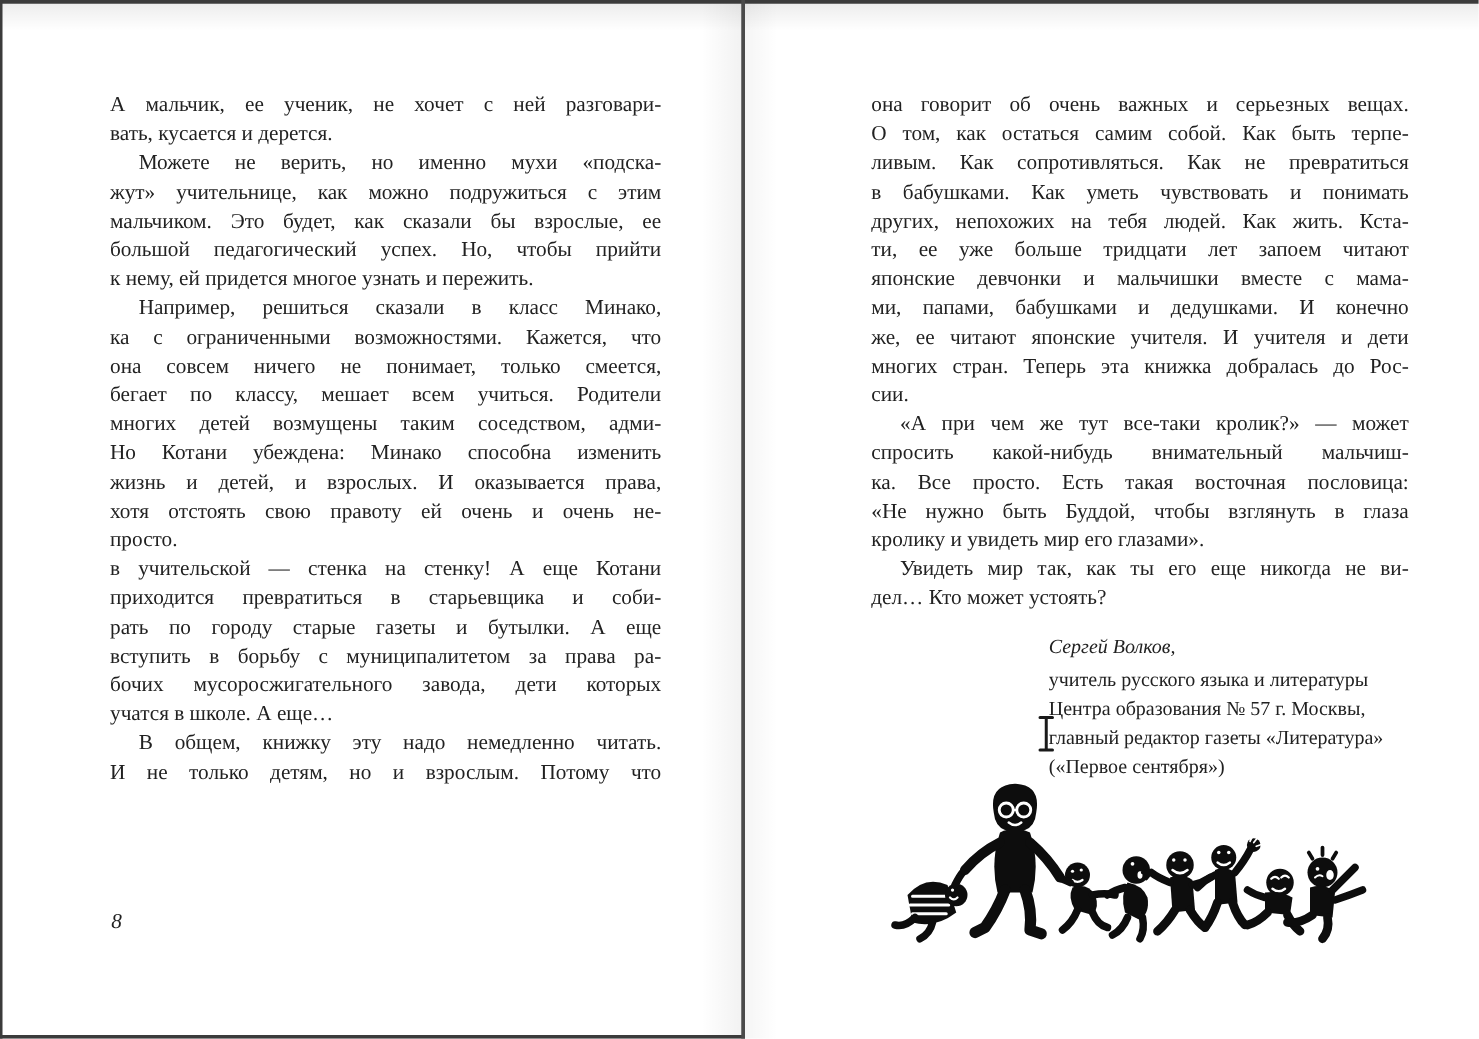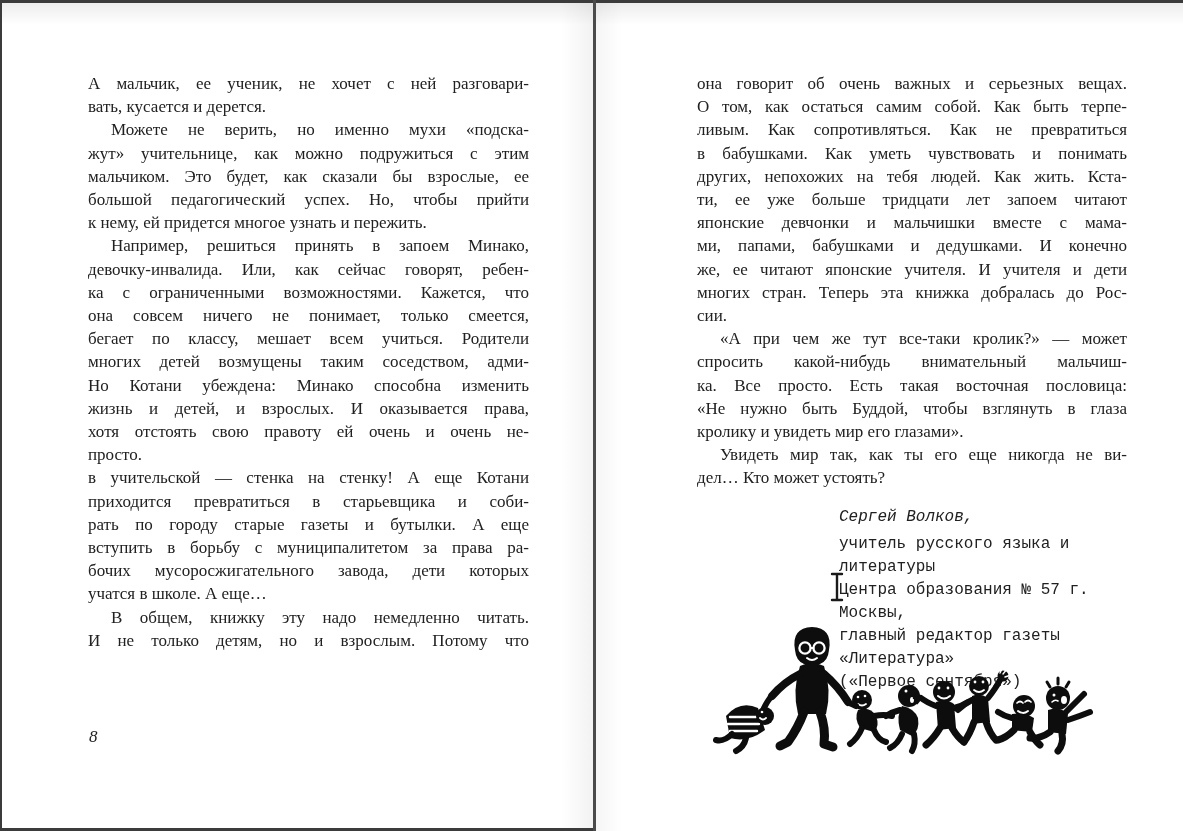--- a/index.html
+++ b/index.html
@@ -33,21 +33,21 @@
   .right-col{left:87px;top:72px;width:430px;}
 
   .line{text-align:justify;text-align-last:justify;}
   .line.last{text-align-last:left;}
   .line.indent{text-indent:23px;}
 
   .page-num{position:absolute;left:89px;top:727px;font-style:italic;
     font-size:17px;color:var(--ink,#212121);}
 
   .attribution{position:absolute;left:229px;top:506px;width:285px;
-    color:var(--ink,#212121);font-size:16px;line-height:23px;font-family:Liberation Mono, monospace;}
+    color:var(--ink,#212121);font-size:16px;line-height:23px;}
   .attr-name{font-style:italic;margin-bottom:4px;}
 
   .illustration{position:absolute;left:102px;top:620px;width:415px;height:138px;}
 
   .cursor{position:absolute;left:830px;top:572px;width:14px;height:30px;}
 </style>
 </head>
 <body style="--bg: #ffffff; --edge: #3b3b3b; --spine: #4a4a4a; --ink: #212121;">
 
 <div id="canvas">
@@ -62,22 +62,21 @@
 
   <section class="page-region left">
     <div class="text-col left-col">
         <div class="line">А мальчик, ее ученик, не хочет с ней разговари-</div>
         <div class="line last">вать, кусается и дерется.</div>
         <div class="line indent">Можете не верить, но именно мухи «подска-</div>
         <div class="line">жут» учительнице, как можно подружиться с этим</div>
         <div class="line">мальчиком. Это будет, как сказали бы взрослые, ее</div>
         <div class="line">большой педагогический успех. Но, чтобы прийти</div>
         <div class="line last">к нему, ей придется многое узнать и пережить.</div>
-        <div class="line indent">Например, решиться принять в запоем Минако,</div>
-        <div class="line">девочку-инвалида. Или, как сейчас говорят, ребен-</div>
+        <div class="line indent">Например, решиться сказали в класс Минако,</div>
         <div class="line">ка с ограниченными возможностями. Кажется, что</div>
         <div class="line">она совсем ничего не понимает, только смеется,</div>
         <div class="line">бегает по классу, мешает всем учиться. Родители</div>
         <div class="line">многих детей возмущены таким соседством, адми-</div>
         <div class="line">Но Котани убеждена: Минако способна изменить</div>
         <div class="line">жизнь и детей, и взрослых. И оказывается права,</div>
         <div class="line">хотя отстоять свою правоту ей очень и очень не-</div>
         <div class="line last">просто.</div>
         <div class="line">в учительской — стенка на стенку! А еще Котани</div>
         <div class="line">приходится превратиться в старьевщика и соби-</div>

